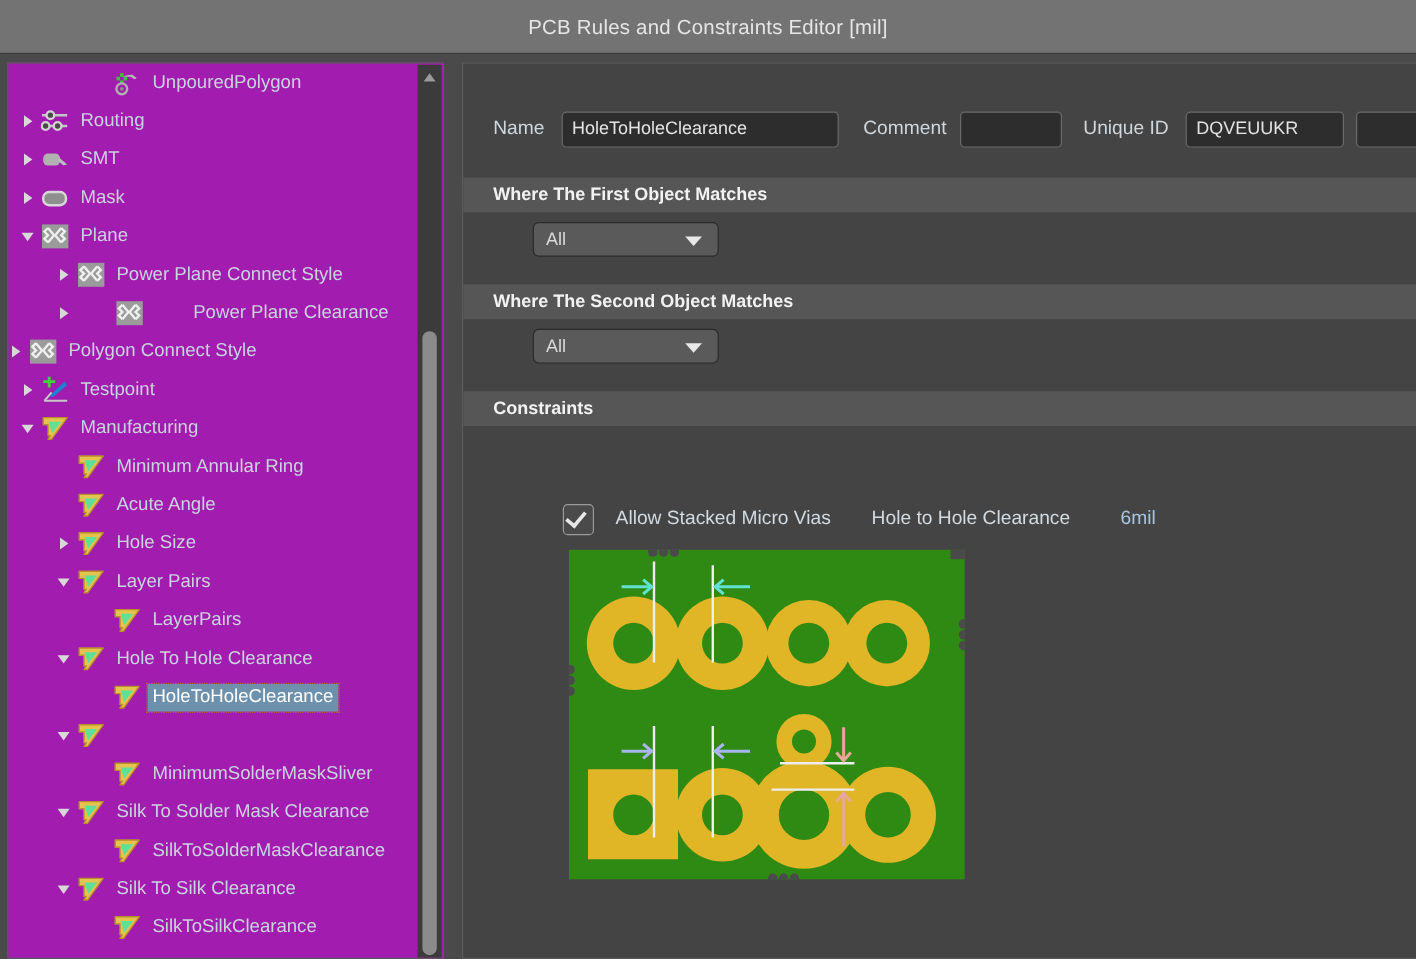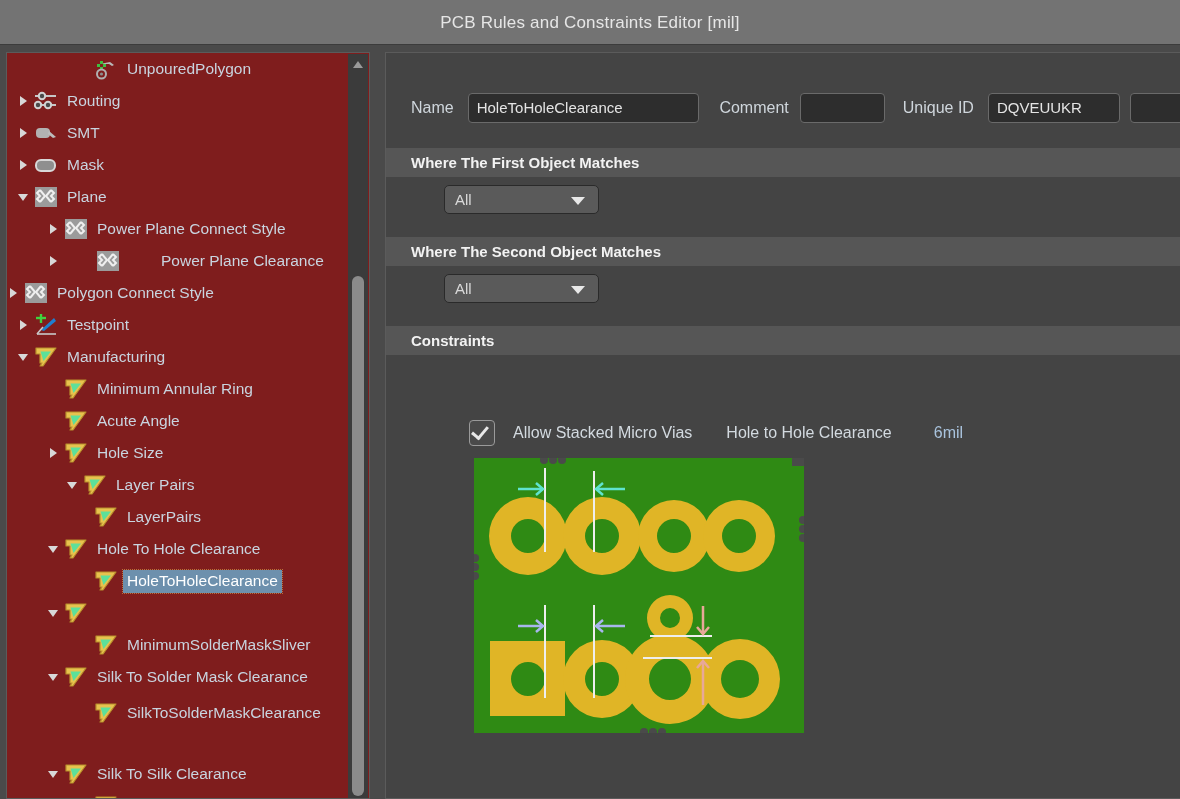--- a/index.html
+++ b/index.html
@@ -32,21 +32,21 @@
   #workarea {
     position: absolute; left: 0; top: 45px;
     width: 1180px; height: 754px;
     background: #4a4a4a;
   }
 
   
   #tree-panel {
     position: absolute; left: 6px; top: 7px;
     width: 364px; height: 747px;
-    background: #7f1d1d;
+    background: #a21caf;
     border: 1px solid #5b5b5b;
     overflow: hidden;
   }
   #tree-scrollarea {
     position: absolute; left: 0; top: 0;
     width: 348px; height: 745px;
     overflow: hidden;
   }
   .tree-row {
     position: relative;
@@ -354,21 +354,21 @@
           <span class="tlabel">Acute Angle</span>
         </div>
         <div class="tree-row" style="padding-left: 40px;">
           <span class="twisty collapsed"></span>
           <span class="ticon"><svg width="24" height="24" viewBox="0 0 24 24">
               <path d="M2 3 L22 3 L9 21 L6 21 L8 18 L6 18 L6 9 L2 9 Z" fill="#e8c24e" stroke="#b8902c" stroke-width="1.2" stroke-linejoin="round"></path>
               <path d="M6.5 6.5 L17 6.5 L9.5 16 Z" fill="#5ce09a"></path>
             </svg></span>
           <span class="tlabel">Hole Size</span>
         </div>
-        <div class="tree-row" style="padding-left: 59px; align-items: center;">
+        <div class="tree-row" style="padding-left: 40px; align-items: center;">
           <span class="twisty expanded"></span>
           <span class="ticon"><svg width="24" height="24" viewBox="0 0 24 24">
               <path d="M2 3 L22 3 L9 21 L6 21 L8 18 L6 18 L6 9 L2 9 Z" fill="#e8c24e" stroke="#b8902c" stroke-width="1.2" stroke-linejoin="round"></path>
               <path d="M6.5 6.5 L17 6.5 L9.5 16 Z" fill="#5ce09a"></path>
             </svg></span>
           <span class="tlabel">Layer Pairs</span>
         </div>
         <div class="tree-row" style="padding-left: 70px;">
           <span class="twisty "></span>
           <span class="ticon"><svg width="24" height="24" viewBox="0 0 24 24">
@@ -409,29 +409,29 @@
           <span class="tlabel">MinimumSolderMaskSliver</span>
         </div>
         <div class="tree-row" style="padding-left: 40px;">
           <span class="twisty expanded"></span>
           <span class="ticon"><svg width="24" height="24" viewBox="0 0 24 24">
               <path d="M2 3 L22 3 L9 21 L6 21 L8 18 L6 18 L6 9 L2 9 Z" fill="#e8c24e" stroke="#b8902c" stroke-width="1.2" stroke-linejoin="round"></path>
               <path d="M6.5 6.5 L17 6.5 L9.5 16 Z" fill="#5ce09a"></path>
             </svg></span>
           <span class="tlabel">Silk To Solder Mask Clearance</span>
         </div>
-        <div class="tree-row" style="padding-left: 70px; align-items: flex-end;">
+        <div class="tree-row" style="padding-left: 70px;">
           <span class="twisty "></span>
           <span class="ticon"><svg width="24" height="24" viewBox="0 0 24 24">
               <path d="M2 3 L22 3 L9 21 L6 21 L8 18 L6 18 L6 9 L2 9 Z" fill="#e8c24e" stroke="#b8902c" stroke-width="1.2" stroke-linejoin="round"></path>
               <path d="M6.5 6.5 L17 6.5 L9.5 16 Z" fill="#5ce09a"></path>
             </svg></span>
           <span class="tlabel">SilkToSolderMaskClearance</span>
         </div>
-        <div class="tree-row" style="padding-left: 40px; margin-top: 33px;">
+        <div class="tree-row" style="padding-left: 40px;">
           <span class="twisty expanded"></span>
           <span class="ticon"><svg width="24" height="24" viewBox="0 0 24 24">
               <path d="M2 3 L22 3 L9 21 L6 21 L8 18 L6 18 L6 9 L2 9 Z" fill="#e8c24e" stroke="#b8902c" stroke-width="1.2" stroke-linejoin="round"></path>
               <path d="M6.5 6.5 L17 6.5 L9.5 16 Z" fill="#5ce09a"></path>
             </svg></span>
           <span class="tlabel">Silk To Silk Clearance</span>
         </div>
         <div class="tree-row" style="padding-left: 70px;">
           <span class="twisty "></span>
           <span class="ticon"><svg width="24" height="24" viewBox="0 0 24 24">

